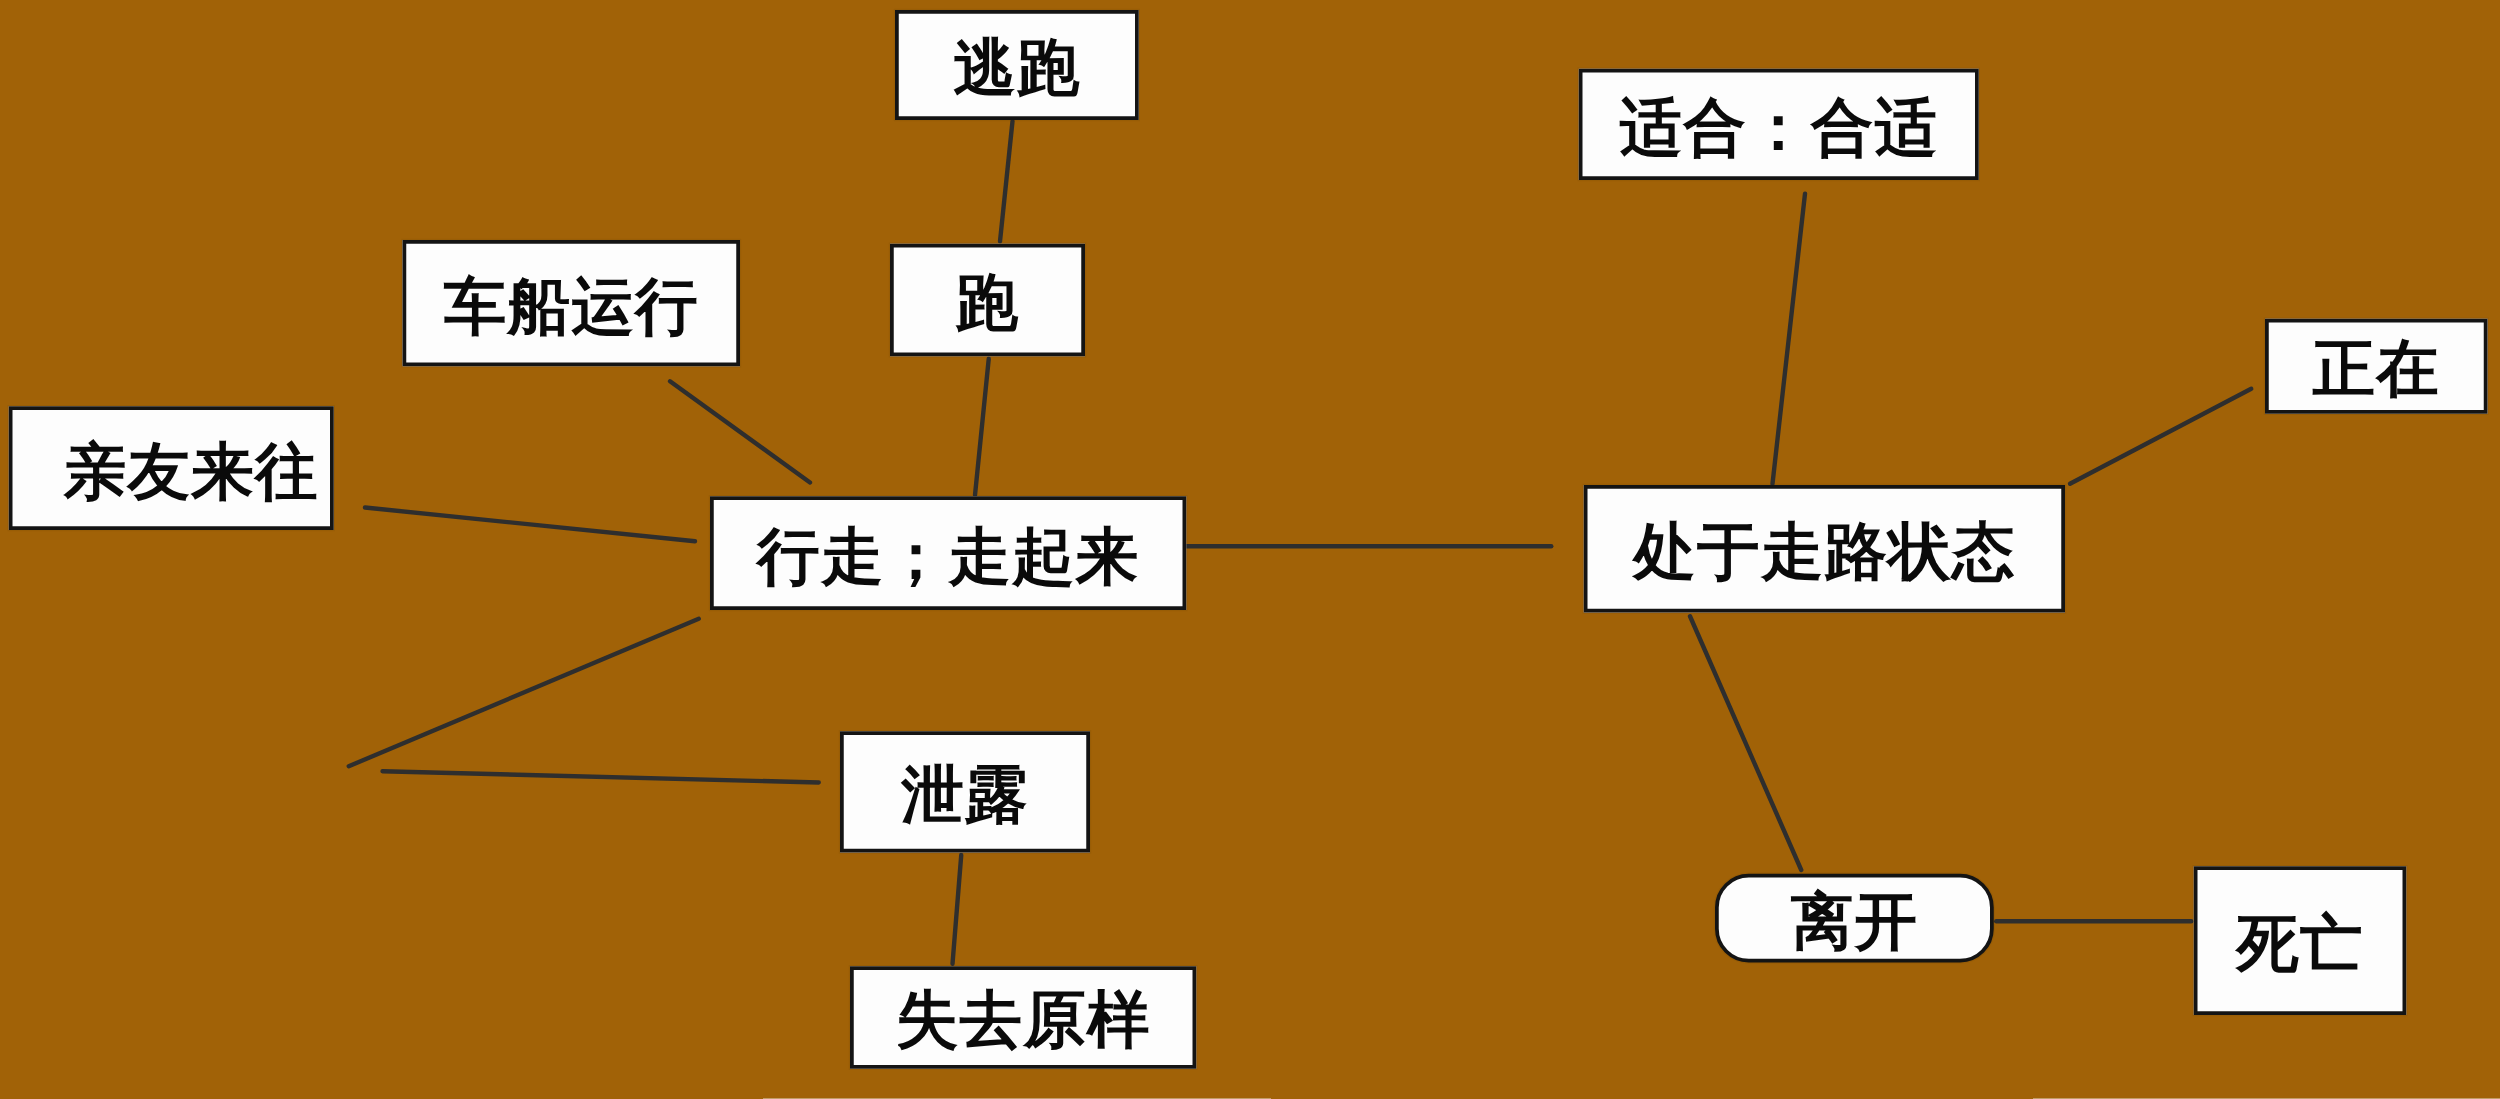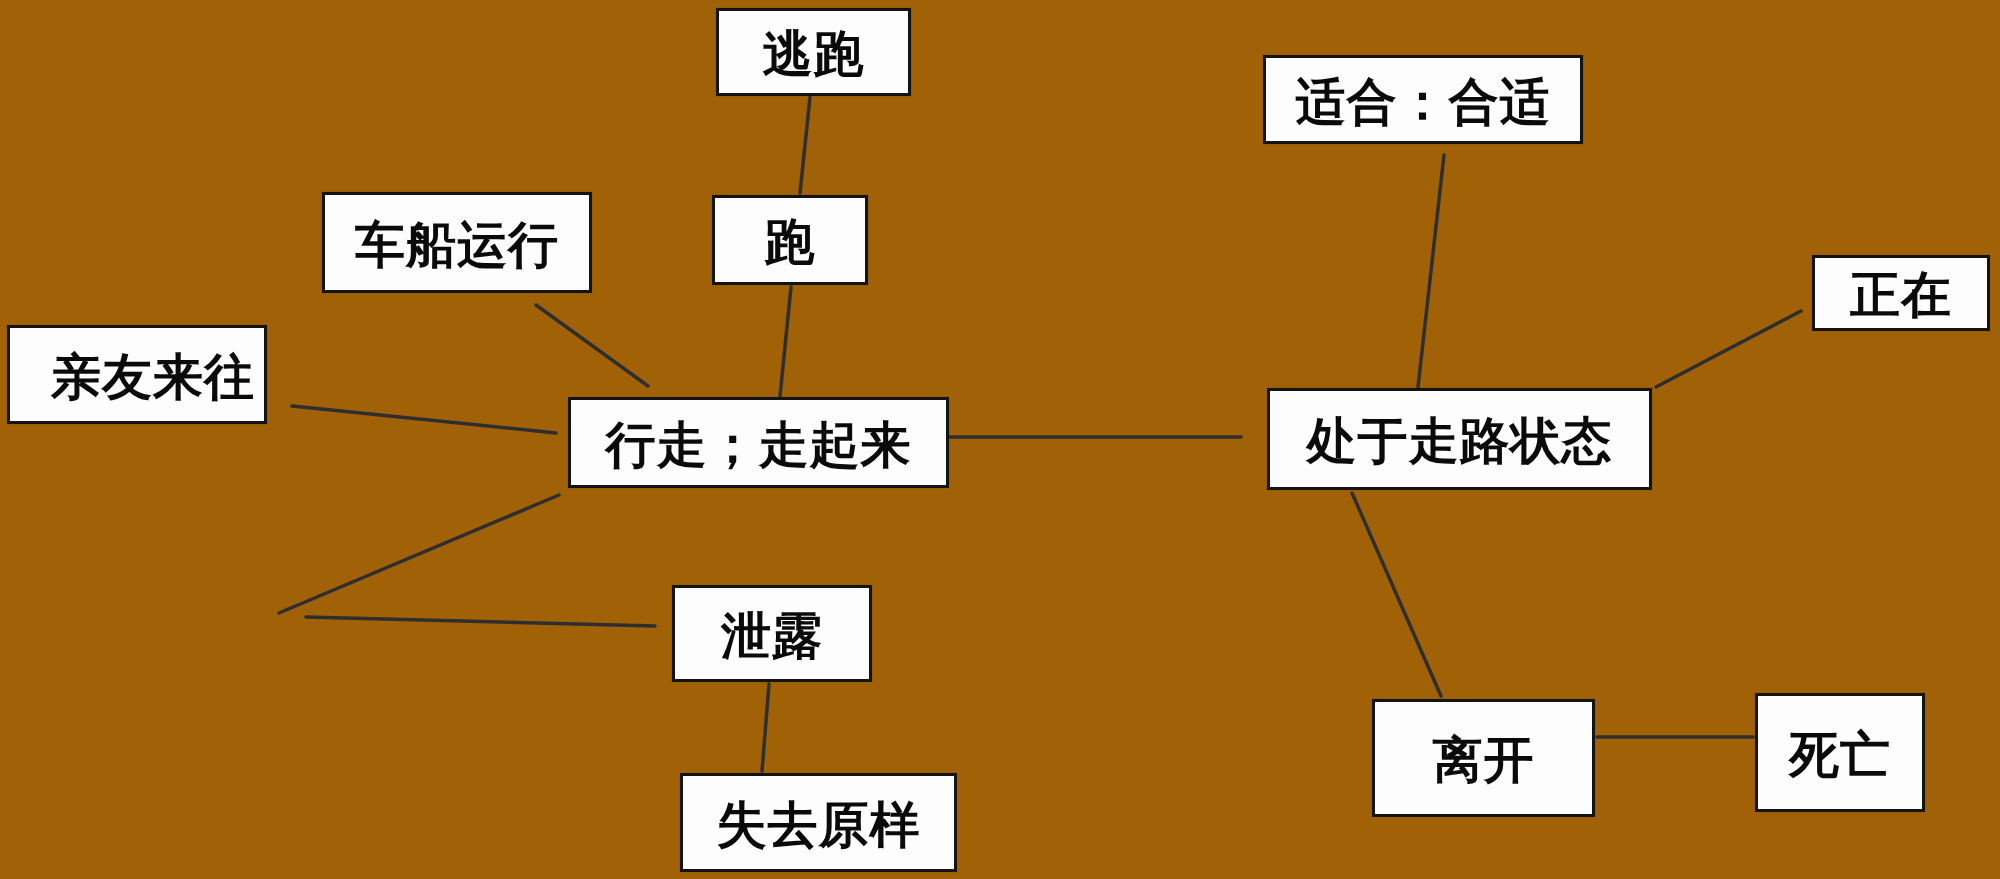--- a/index.html
+++ b/index.html
@@ -79,36 +79,36 @@
 
     <div class="node" style="left: 568px; top: 397px; width: 381px; height: 91px;">
       <span class="node-label">行走；走起来</span>
     </div>
 
 
     <div class="node" style="left: 672px; top: 585px; width: 200px; height: 97px;">
       <span class="node-label">泄露</span>
     </div>
 
-    <div class="node" style="left: 680px; top: 773px; width: 277px; height: 99px;">
+    <div class="node" style="left: 680px; top: 773px; width: 277px; height: 82px;">
       <span class="node-label">失去原样</span>
     </div>
 
     <div class="node" style="left: 1263px; top: 55px; width: 320px; height: 89px;">
       <span class="node-label">适合：合适</span>
     </div>
 
     <div class="node" style="left: 1267px; top: 388px; width: 385px; height: 102px;">
       <span class="node-label">处于走路状态</span>
     </div>
 
     <div class="node" style="left: 1812px; top: 255px; width: 178px; height: 76px;">
       <span class="node-label">正在</span>
     </div>
 
-    <div class="node" style="left: 1372px; top: 699px; width: 223px; height: 118px;">
+    <div class="node" style="left: 1372px; top: 699px; width: 223px; height: 71px; border-radius: 27px;">
       <span class="node-label">离开</span>
     </div>
 
     <div class="node" style="left: 1755px; top: 693px; width: 170px; height: 119px;">
       <span class="node-label">死亡</span>
     </div>
   </div>
 
 </body></html>

